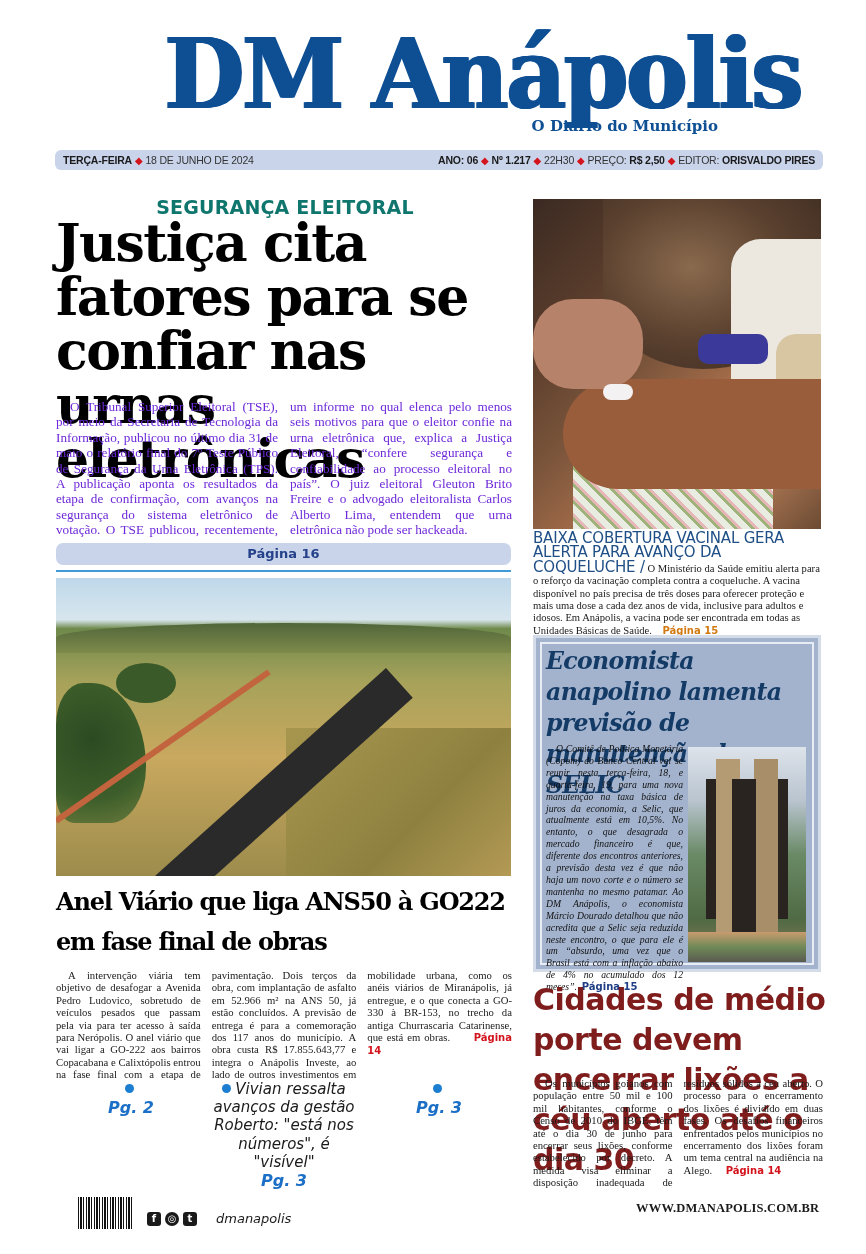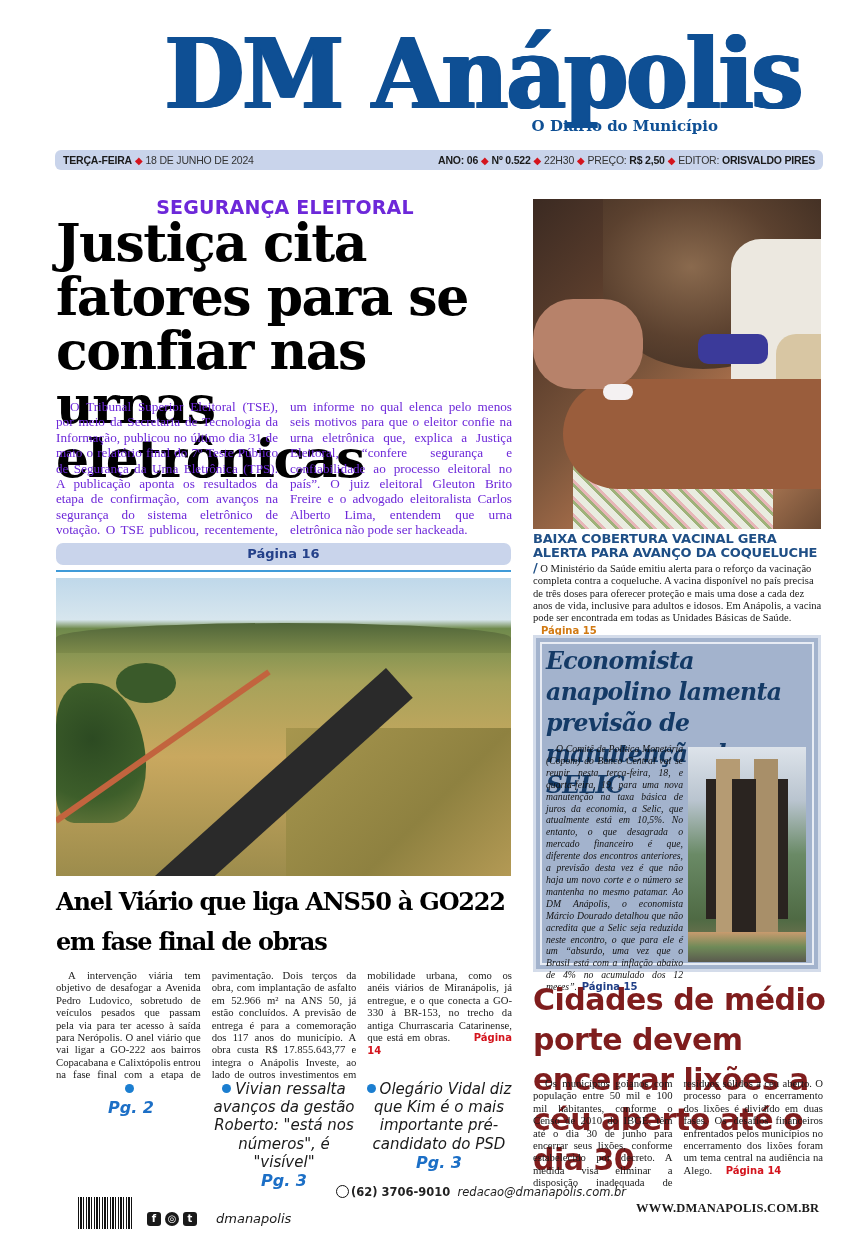--- a/index.html
+++ b/index.html
@@ -14,40 +14,40 @@
   .logo-sub { position: absolute; right: 22px; top: 85px; font-family: "DejaVu Serif", serif; font-weight: bold; font-size: 15px; color: #0e4f94; white-space: nowrap; }
 
   
   .infobar { left: 55px; top: 150px; width: 768px; height: 20px; background: #c9d4eb; border-radius: 6px; font-family: "Liberation Sans", sans-serif; font-size: 10.5px; display: flex; align-items: center; padding: 0 8px; justify-content: space-between; letter-spacing: -0.2px; }
   .infobar b { font-weight: bold; }
   .infobar .light { color: #333; }
   .dia { color: #d4141d; font-size: 10px; margin: 0 3px; }
   .infobar span { white-space: nowrap; }
 
   
-  .kicker { left: 55px; top: 196px; width: 460px; text-align: center; font-family: "DejaVu Sans", sans-serif; font-weight: bold; font-size: 19px; color: #6d28d9; letter-spacing: 0.2px; }
+  .kicker { left: 55px; top: 196px; width: 460px; text-align: center; font-family: "DejaVu Sans", sans-serif; font-weight: bold; font-size: 19px; color: #0f766e; letter-spacing: 0.2px; }
   .lead-headline { left: 56px; top: 216px; width: 470px; font-family: "DejaVu Serif", serif; font-weight: 900; font-size: 52px; line-height: 54px; letter-spacing: -1.5px; color: #000; }
   .lead-body { left: 56px; top: 399px; width: 456px; column-count: 2; column-gap: 12px; font-family: "Liberation Serif", serif; font-size: 13.2px; line-height: 15.4px; text-align: justify; color: #6d28d9; hyphens: auto; }
   .lead-body p { text-indent: 14px; }
   .page-pill { left: 56px; top: 543px; width: 455px; height: 22px; background: #c9d4eb; border-radius: 7px; text-align: center; font-family: "DejaVu Sans", sans-serif; font-weight: bold; font-size: 13px; color: #24418a; line-height: 22px; }
   .rule-blue { left: 56px; top: 570px; width: 455px; height: 2px; background: #3f9ad8; }
 
   
   .photo-vaccine { left: 533px; top: 199px; width: 288px; height: 330px; overflow: hidden; background: linear-gradient(135deg, #3b2a22 0%, #5a3d2c 25%, #7b553b 45%, #a06a48 60%, #c98c62 75%, #6b4a33 100%); }
   .photo-vaccine .hair { position: absolute; left: 70px; top: 0; width: 220px; height: 170px; border-radius: 0 0 60% 50%; background: radial-gradient(ellipse at 40% 40%, #8a6a4e 0%, #5b412f 50%, #3a2a20 100%); }
   .photo-vaccine .shirt { position: absolute; right: 0; top: 40px; width: 90px; height: 210px; background: #ece8e0; border-radius: 30px 0 0 30px; }
   .photo-vaccine .mask { position: absolute; left: 165px; top: 135px; width: 70px; height: 30px; background: #3b3a9a; border-radius: 10px; }
   .photo-vaccine .arm { position: absolute; left: 30px; top: 180px; width: 258px; height: 110px; background: #9a5d3c; border-radius: 60px 0 0 60px; }
   .photo-vaccine .hand { position: absolute; left: 0; top: 100px; width: 110px; height: 90px; background: #b7826a; border-radius: 40px; }
   .photo-vaccine .cotton { position: absolute; left: 70px; top: 185px; width: 30px; height: 16px; background: #f4f1f2; border-radius: 8px; }
   .photo-vaccine .bear { position: absolute; right: 0; top: 135px; width: 45px; height: 120px; background: #d8c6a3; border-radius: 20px 0 0 20px; }
   .photo-vaccine .dress { position: absolute; left: 40px; top: 255px; width: 200px; height: 75px; background: repeating-linear-gradient(45deg, #e9ece0 0 6px, #9fb27a 6px 9px, #e7b6b8 9px 12px); }
 
   .vaccine-caption { left: 533px; top: 532px; width: 290px; font-family: "Liberation Serif", serif; font-size: 10.6px; line-height: 12.4px; color: #1a1a1a; }
-  .vaccine-caption .cap-head { font-family: "DejaVu Sans", sans-serif; font-weight: bold; font-size: 13px; line-height: 13.5px; color: #1f4f86; letter-spacing: -0.2px; }
+  .vaccine-caption .cap-head { font-family: "DejaVu Sans", sans-serif; font-weight: normal; font-size: 15px; line-height: 13.5px; color: #1f4f86; letter-spacing: -0.2px; }
   .page-ref { font-family: "DejaVu Sans", sans-serif; font-weight: bold; font-size: 10px; }
   .page-orange { color: #d27a12; }
   .page-red { color: #d4141d; }
   .page-navy { color: #1f3e86; }
 
   
   .photo-road { left: 56px; top: 578px; width: 455px; height: 298px; overflow: hidden; background: linear-gradient(180deg, #bfd8ea 0%, #d7e6ee 14%, #6f8a4c 17%, #a7a25a 35%, #c9a85f 60%, #9c8c4c 100%); }
   .photo-road .hills { position: absolute; left: 0; top: 45px; width: 455px; height: 30px; background: linear-gradient(180deg, #50663a, #7d8a4a); border-radius: 50% 50% 0 0; }
   .photo-road .trees { position: absolute; left: 0; top: 105px; width: 90px; height: 140px; background: radial-gradient(circle at 40% 40%, #2c4a22 0%, #3d5e2a 60%, #6c7c3e 100%); border-radius: 30% 60% 40% 20%; }
   .photo-road .trees2 { position: absolute; left: 60px; top: 85px; width: 60px; height: 40px; background: #3a5a2a; border-radius: 50%; }
@@ -101,21 +101,21 @@
 <div class="abs masthead">
   <div class="logo-title">DM Anápolis</div>
   <div class="logo-sub">O Diário do Município</div>
 </div>
 
 <div class="abs infobar">
   <span>
     <b>TERÇA-FEIRA</b><span class="dia">◆</span><span class="light">18 DE JUNHO DE 2024</span>
   </span>
   <span>
-    <b>ANO: 06</b><span class="dia">◆</span><b>Nº 0.522</b><span class="dia">◆</span><span class="light">22H30</span><span class="dia">◆</span><span class="light">PREÇO:</span> <b>R$ 2,50</b><span class="dia">◆</span><span class="light">EDITOR:</span> <b>ORISVALDO PIRES</b>
+    <b>ANO: 06</b><span class="dia">◆</span><b>Nº 1.217</b><span class="dia">◆</span><span class="light">22H30</span><span class="dia">◆</span><span class="light">PREÇO:</span> <b>R$ 2,50</b><span class="dia">◆</span><span class="light">EDITOR:</span> <b>ORISVALDO PIRES</b>
   </span>
 </div>
 
 <div class="abs kicker">SEGURANÇA ELEITORAL</div>
 <h1 class="abs lead-headline">Justiça cita fatores para se confiar nas urnas eletrônicas</h1>
 <div class="abs lead-body">
     <p>O Tribunal Superior Eleitoral (TSE), por meio da Secretaria de Tecnologia da Informação, publicou no último dia 31 de maio o relatório final do 7º Teste Público de Segurança da Urna Eletrônica (TPS). A publicação aponta os resultados da etapa de confirmação, com avanços na segurança do sistema eletrônico de votação. O TSE publicou, recentemente, um informe no qual elenca pelo menos seis motivos para que o eleitor confie na urna eletrônica que, explica a Justiça Eleitoral, “confere segurança e confiabilidade ao processo eleitoral no país”. O juiz eleitoral Gleuton Brito Freire e o advogado eleitoralista Carlos Alberto Lima, entendem que urna eletrônica não pode ser hackeada.</p>
   </div>
 <div class="abs page-pill">Página 16</div>
 <div class="abs rule-blue"></div>
@@ -172,27 +172,26 @@
 
 <div class="abs teaser" style="left:56px;">
   <span class="bullet"></span>
   <span class="pg">Pg. 2</span>
 </div>
 <div class="abs teaser" style="left:209px;">
   <span class="bullet"></span><span>Vivian ressalta avanços da gestão Roberto: "está nos números", é "visível"</span>
   <span class="pg">Pg. 3</span>
 </div>
 <div class="abs teaser" style="left:364px;">
-  <span class="bullet"></span><span>Olegário Vidal diz que Kim é o mais importante pré-candidato do PSD</span>
+  <span class="bullet"></span>
   <span class="pg">Pg. 3</span>
 </div>
 
 <div class="abs barcode"></div>
 <div class="abs social">
   <span class="ico">f</span>
   <span class="ico ig">◎</span>
   <span class="ico">t</span>
 </div>
 <div class="abs handle">dmanapolis</div>
 <div class="abs contact">
-  <div><span class="wa"></span><span class="phone">(62) 3706-9010</span>&nbsp; <span>redacao@dmanapolis.com.br</span></div>
 </div>
 <div class="abs website">WWW.DMANAPOLIS.COM.BR</div>
 
 </body></html>

